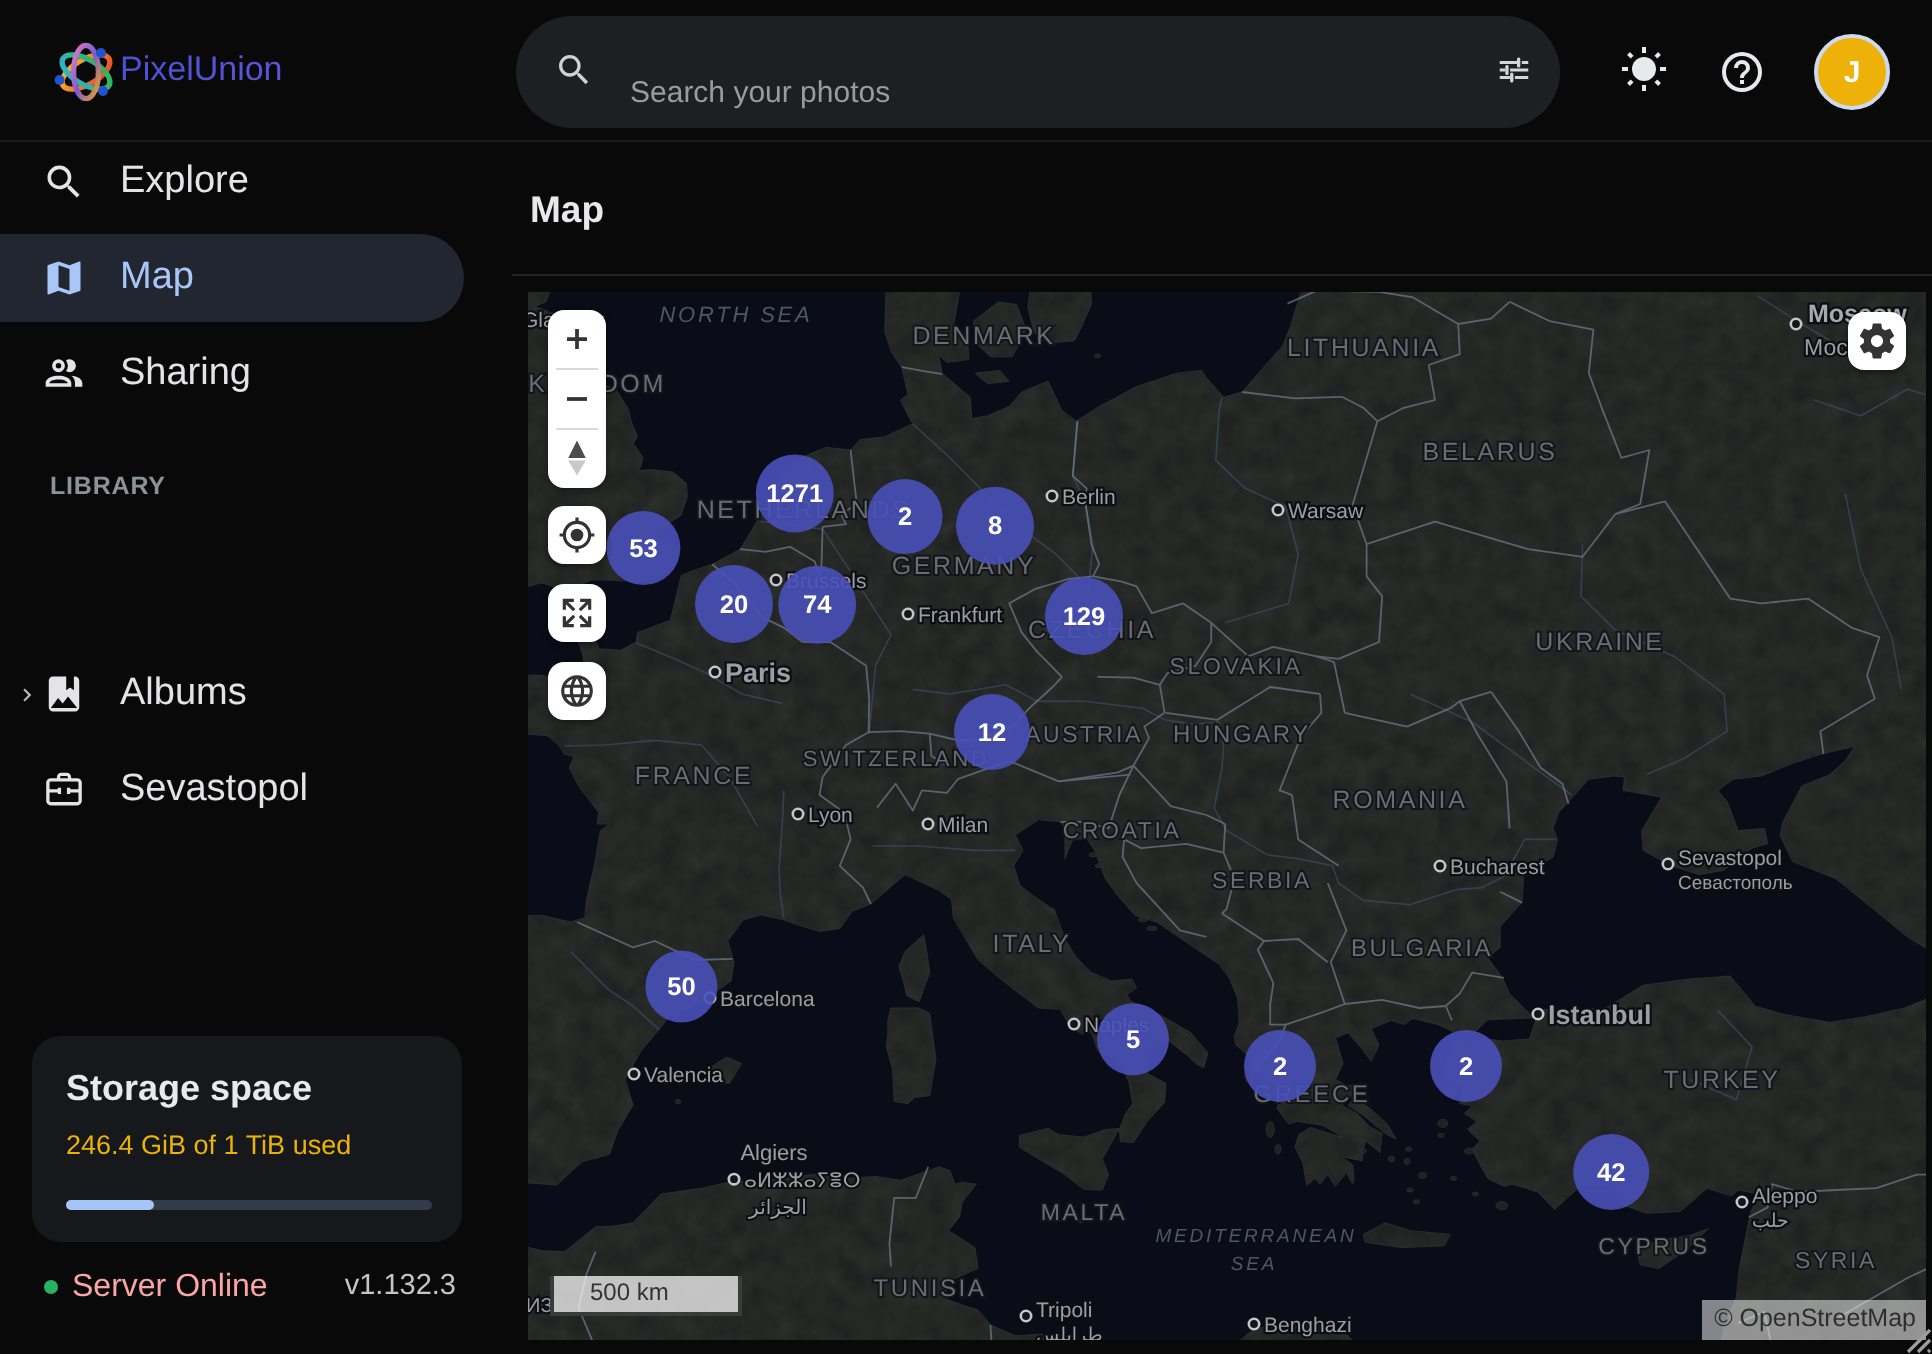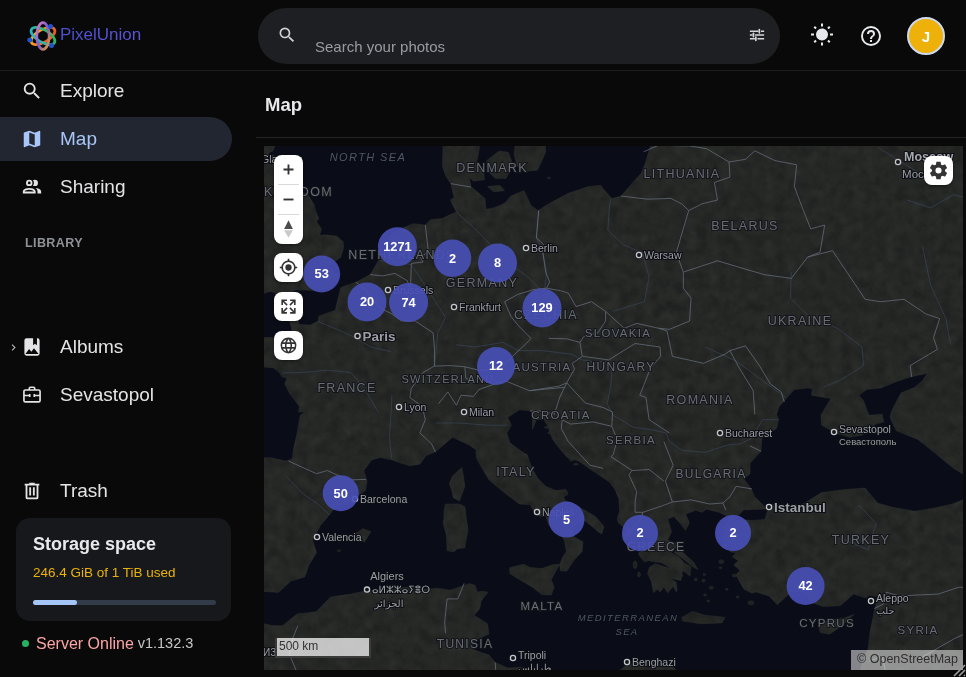--- a/index.html
+++ b/index.html
@@ -23,37 +23,37 @@
 .navitem svg{position:absolute;left:21px;top:11px}
 #mapitem{background:#222631;border-radius:0 22px 22px 0;width:232px;color:#a9c6f8}
 #libhdr{left:25px;top:236px;font-size:12.5px;color:#8e9196;letter-spacing:.4px;font-weight:700}
 #storage{left:16px;top:518px;width:215px;height:103px;border-radius:14px;background:#16181c}
 #sttitle{left:33px;top:537px;font-size:18px;font-weight:bold;color:#e9e9eb;line-height:15px}
 #stsub{left:33px;top:565px;font-size:13.5px;color:#eab308;line-height:15px}
 #sttrack{left:33px;top:600px;width:183px;height:5px;border-radius:3px;background:#323b49}
 #stfill{left:0;top:0;width:44px;height:5px;border-radius:3px;background:#a6c5f7}
 #srvdot{left:22px;top:640px;width:7px;height:7px;border-radius:50%;background:#27b263}
 #srvtxt{left:36px;top:636px;font-size:16px;color:#fca5a5;line-height:15px}
-#version{left:103px;top:636px;width:125px;text-align:center;font-size:14.5px;color:#c6c6c8;line-height:15px}
+#version{left:103px;top:636px;width:125px;text-align:right;font-size:14.5px;color:#c6c6c8;line-height:15px}
 
 #maphdr{left:265px;top:96px;font-size:18.5px;font-weight:bold;color:#e9e9eb;line-height:18px}
 #hdline{left:256px;top:137px;width:710px;height:1px;background:#232325}
 #mapbox{left:264px;top:146px;width:699px;height:524px;overflow:hidden}
 
 .ctl{position:absolute;background:#fff;border-radius:8px;box-shadow:0 1px 3px rgba(0,0,0,.45)}
 .ctl svg{position:absolute}
 #zoomstack{left:10px;top:9px;width:29px;height:89px}
 .zdiv{position:absolute;left:4px;width:21px;height:1px;background:#d9d9d9}
 #locate{left:10px;top:107px;width:29px;height:29px}
 #fullsc{left:10px;top:146px;width:29px;height:29px}
 #globe{left:10px;top:185px;width:29px;height:29px}
 #gear{left:660px;top:10px;width:29px;height:29px}
 #scalebar{position:absolute;left:11px;top:492px;width:96px;height:20px;background:rgba(255,255,255,.73);
  border:2px solid #3b3b3b;border-top:none;color:#333;font-size:12px;line-height:17px;
- padding-left:2px}
+ padding-left:18px}
 #attrib{position:absolute;right:0;top:504px;height:20px;background:rgba(255,255,255,.5);color:#2e2e2e;
  font-size:12.5px;line-height:19px;padding:0 5px 0 6px}
 </style>
 </head>
 <body>
 <div id="page">
 
   <div id="topline" class="abs"></div>
   <svg class="abs" style="left:26px;top:19px" width="34" height="34" viewBox="0 0 34 34">
     <defs>
@@ -133,26 +133,20 @@
       </svg>
     <div class="txt">Albums</div>
   </div>
   <div class="navitem abs" style="top:373px">
     <svg width="22" height="22" viewBox="0 0 24 24" fill="none" stroke="#e4e4e6" stroke-width="1.8">
         <rect x="3.2" y="6.5" width="17.6" height="13" rx="1.6"></rect>
         <path d="M9,6.5V5A1.5,1.5 0 0,1 10.5,3.5H13.5A1.5,1.5 0 0,1 15,5V6.5"></path>
         <path d="M3.2,12.5H9.5M14.5,12.5H20.8M9.5,10.8V14.2M14.5,10.8V14.2"></path>
       </svg>
     <div class="txt">Sevastopol</div>
-  </div>
-  <div class="navitem abs" style="top:469px">
-    <svg width="22" height="22" viewBox="0 0 24 24" fill="#e4e4e6">
-        <path d="M9,3V4H4V6H5V19A2,2 0 0,0 7,21H17A2,2 0 0,0 19,19V6H20V4H15V3H9M7,6H17V19H7V6M9,8V17H11V8H9M13,8V17H15V8H13Z"></path>
-      </svg>
-    <div class="txt">Trash</div>
   </div>
   <div id="storage" class="abs"></div>
   <div id="sttitle" class="abs">Storage space</div>
   <div id="stsub" class="abs">246.4 GiB of 1 TiB used</div>
   <div id="sttrack" class="abs">
       <div id="stfill" class="abs"></div>
     </div>
   <div id="srvdot" class="abs"></div>
   <div id="srvtxt" class="abs">Server Online</div>
   <div id="version" class="abs">v1.132.3</div>

